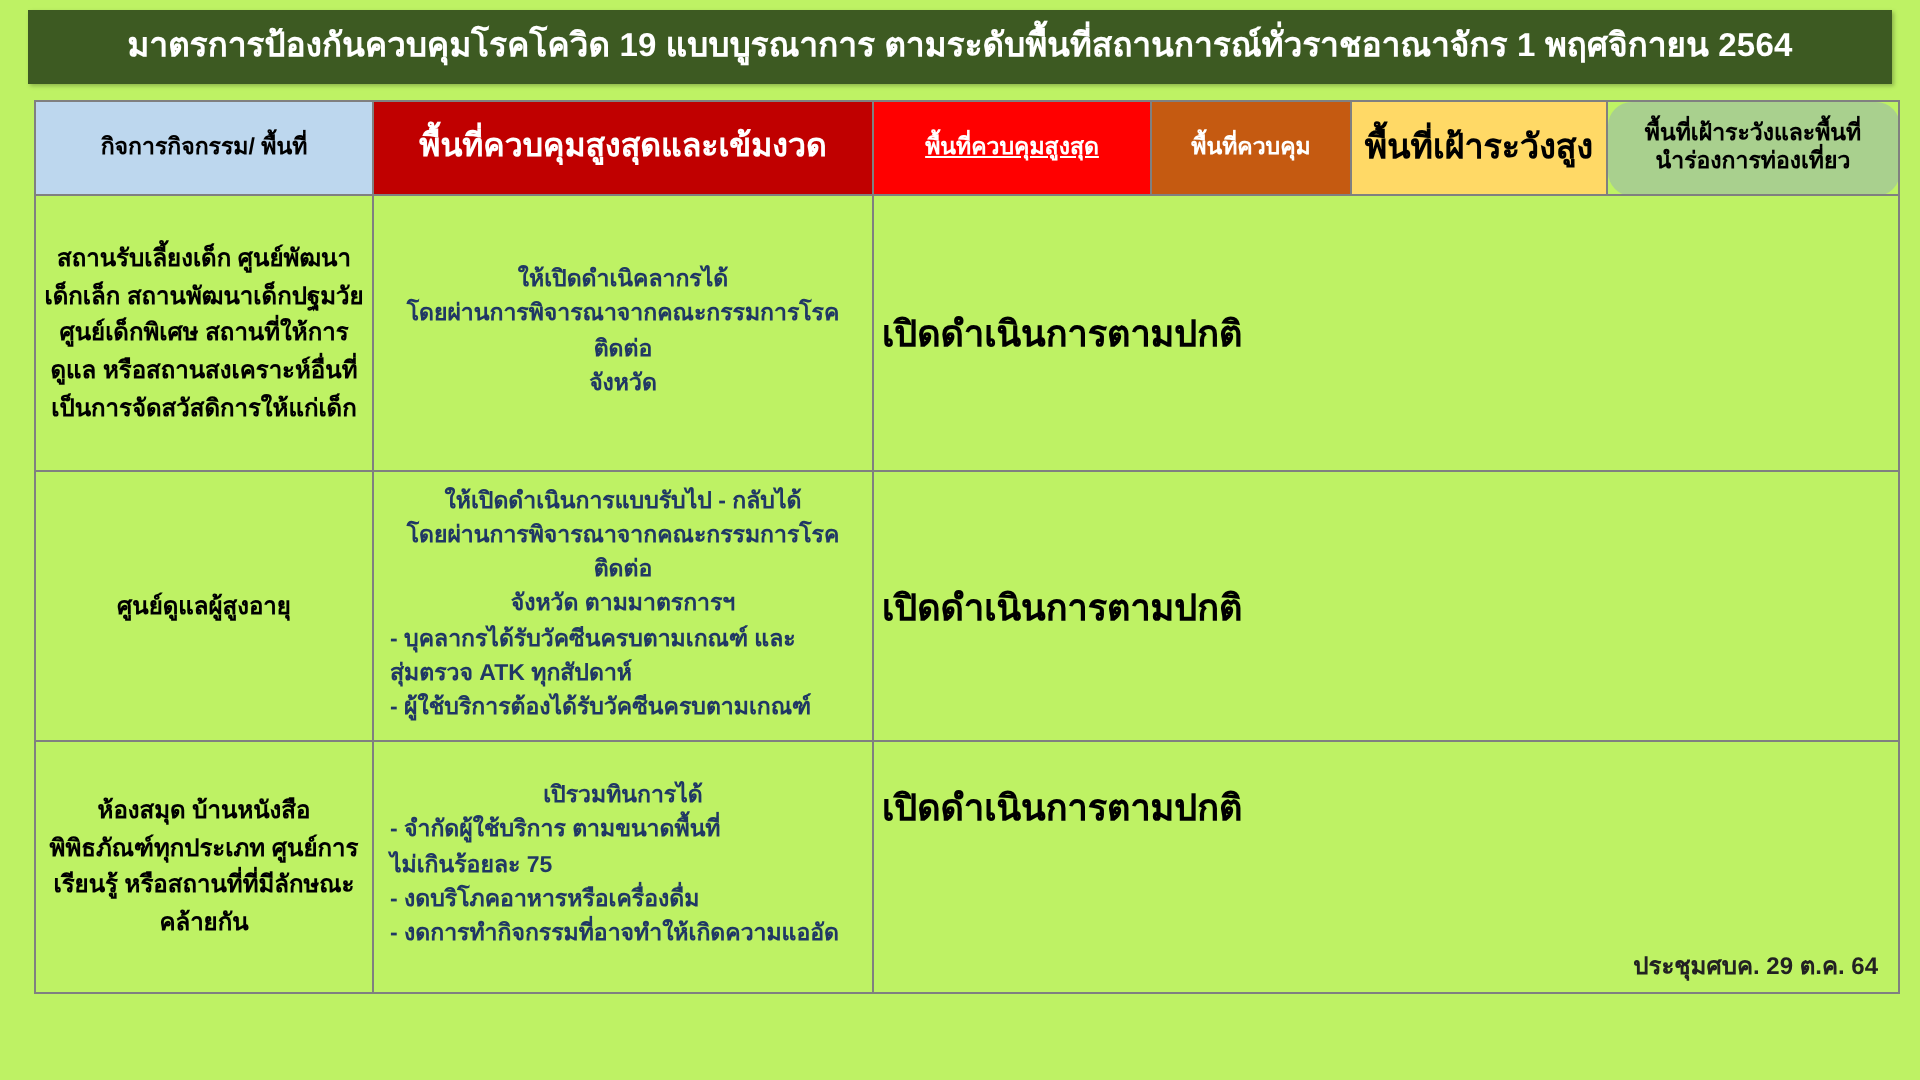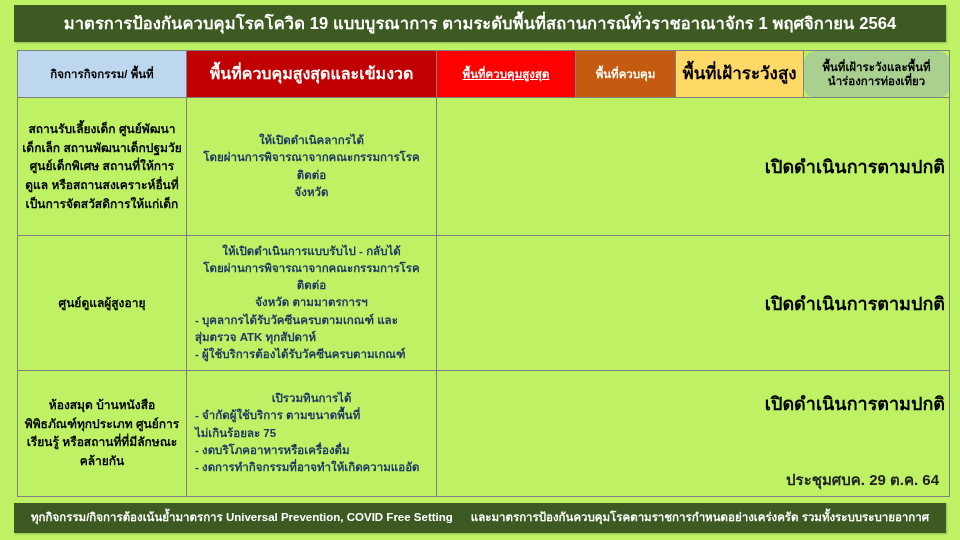--- a/index.html
+++ b/index.html
@@ -78,32 +78,32 @@
   td.c-measure {
     text-align: center;
     color: #203864;
     font-size: 11.5px;
     font-weight: 700;
     line-height: 1.5;
   }
   td.c-measure .m-line { display: block; }
   td.c-measure .m-line.left { text-align: left; padding-left: 4px; }
   td.c-normal {
-    text-align: right;
+    text-align: left;
     color: #000000;
     font-size: 18px;
     font-weight: 700;
     position: relative;
   }
   td.c-normal.with-note { vertical-align: top; padding-top: 18px; }
   .normal-text { display: block; }
   .note-stamp {
     position: absolute;
     right: 10px; bottom: 4px;
-    font-size: 15px;
+    font-size: 12px;
     font-weight: 700;
     color: #222222;
   }
 
   
   tr.row-1 td { height: 137px; }
   tr.row-2 td { height: 133px; }
   tr.row-3 td { height: 125px; }
 
   
@@ -197,18 +197,14 @@
           <td class="c-normal with-note" colspan="4">
             <span class="normal-text">เปิดดำเนินการตามปกติ</span>
             <span class="note-stamp">ประชุมศบค. 29 ต.ค. 64</span>
           </td>
         </tr>
 
       </tbody>
     </table>
   </div>
 
-  <div class="footer-bar">
-    <span class="f-text">ทุกกิจกรรม/กิจการต้องเน้นย้ำมาตรการ Universal Prevention,  COVID Free Setting</span>
-    <span class="f-text">และมาตรการป้องกันควบคุมโรคตามราชการกำหนดอย่างเคร่งครัด รวมทั้งระบบระบายอากาศ</span>
-  </div>
 
 </div>
 
 </body></html>

